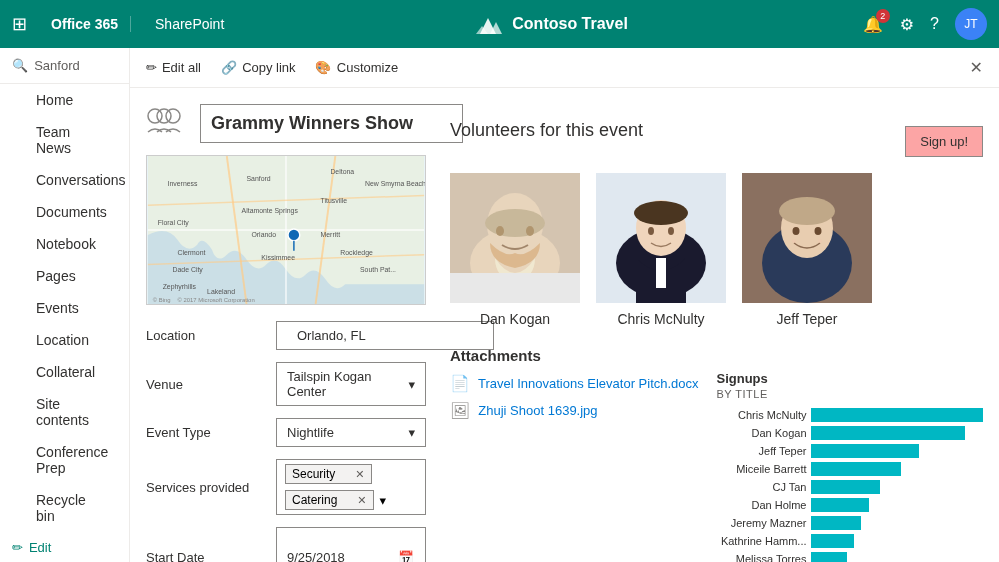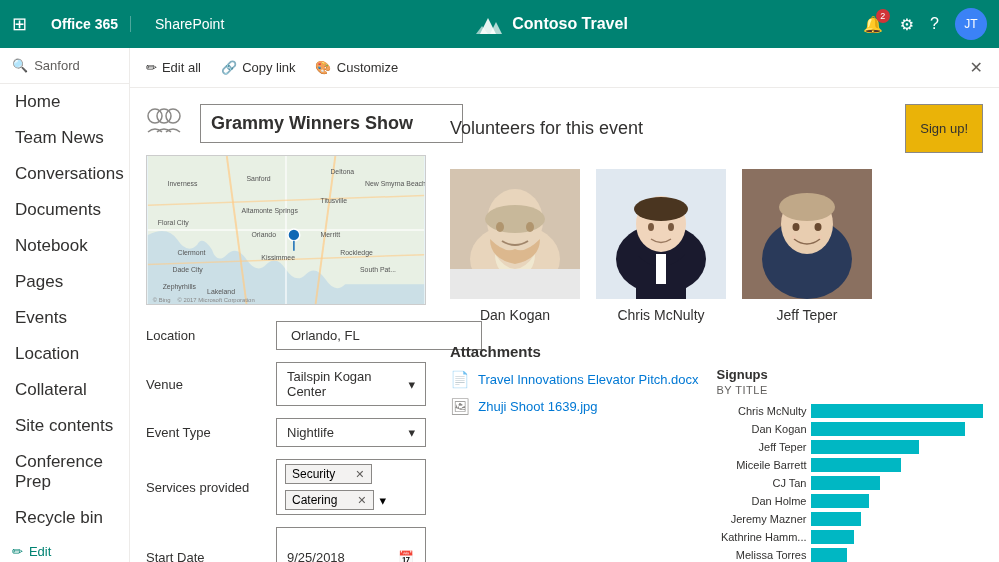--- a/index.html
+++ b/index.html
@@ -18,21 +18,21 @@
     .avatar { width: 32px; height: 32px; border-radius: 50%; background: #3b82f6; display: flex; align-items: center; justify-content: center; color: white; font-size: 12px; overflow: hidden; cursor: pointer; }
 
     
     .layout { display: flex; flex: 1; overflow: hidden; }
 
     
     .sidebar { width: 130px; background: white; border-right: 1px solid #edebe9; display: flex; flex-direction: column; flex-shrink: 0; overflow-y: auto; }
     .sidebar-search { display: flex; align-items: center; padding: 10px 12px; gap: 6px; border-bottom: 1px solid #edebe9; cursor: pointer; }
     .sidebar-search-icon { color: #605e5c; font-size: 13px; }
     .sidebar-search-text { color: #605e5c; font-size: 13px; }
-    .sidebar-item { padding: 8px 12px; color: #323130; font-size: 17px; cursor: pointer; border-left: 3px solid transparent; }
+    .sidebar-item { padding: 8px 27px; color: #323130; font-size: 14px; cursor: pointer; border-left: 3px solid transparent; margin-left: 6px; }
     .sidebar-edit { display: flex; align-items: center; gap: 6px; padding: 8px 12px; color: #008272; font-size: 13px; cursor: pointer; margin-top: auto; }
 
     
     .main { flex: 1; background: white; overflow-y: auto; position: relative; }
 
     
     .toolbar { display: flex; align-items: center; padding: 10px 16px; gap: 20px; border-bottom: 1px solid #edebe9; }
     .toolbar-btn { display: flex; align-items: center; gap: 5px; color: #323130; font-size: 13px; cursor: pointer; background: none; border: none; }
     .close-btn { margin-left: auto; background: none; border: none; cursor: pointer; color: #605e5c; font-size: 16px; }
 
@@ -46,32 +46,32 @@
     .event-icon { color: #8a8886; font-size: 28px; }
     .event-title-input { flex: 1; border: 1px solid #8a8886; padding: 8px 10px; font-size: 18px; font-weight: 600; color: #323130; }
 
     
     .map-container { width: 100%; height: 150px; background: #e8f4f8; border: 1px solid #ccc; position: relative; overflow: hidden; margin-bottom: 16px; }
     .map-svg { width: 100%; height: 100%; }
 
     
     .form-row { display: flex; align-items: center; margin-bottom: 12px; }
     .form-label { width: 130px; font-size: 13px; color: #323130; flex-shrink: 0; }
-    .form-input { flex: 1; border: 1px solid #8a8886; padding: 6px 14px; font-size: 13px; color: #323130; }
+    .form-input { flex: 1; border: 1px solid #8a8886; padding: 6px 20px; font-size: 13px; color: #323130; }
     .form-select { flex: 1; border: 1px solid #8a8886; padding: 6px 10px; font-size: 13px; color: #323130; display: flex; align-items: center; justify-content: space-between; cursor: pointer; background: white; }
     .form-tags { flex: 1; border: 1px solid #8a8886; padding: 4px 8px; font-size: 13px; display: flex; align-items: center; gap: 6px; flex-wrap: wrap; }
     .tag { background: #f3f2f1; border: 1px solid #8a8886; padding: 2px 6px; font-size: 12px; display: flex; align-items: center; gap: 20px; }
     .tag-x { cursor: pointer; color: #605e5c; font-size: 11px; }
     .date-input { flex: 1; border: 1px solid #8a8886; padding: 22px 10px; font-size: 13px; color: #323130; display: flex; align-items: center; justify-content: space-between; }
     .cal-icon { color: #605e5c; }
 
     
     .volunteers-header { display: flex; align-items: center; justify-content: space-between; margin-bottom: 16px; }
     .volunteers-title { font-size: 18px; color: #323130; font-weight: 400; }
-    .signup-btn { border: 1px solid #8a8886; background: #eab308; padding: 16px 14px; font-size: 13px; cursor: pointer; color: #323130; }
+    .signup-btn { border: 1px solid #8a8886; background: #fca5a5; padding: 7px 14px; font-size: 13px; cursor: pointer; color: #323130; margin-top: 22px; }
 
     
     .volunteers-photos { display: flex; gap: 16px; margin-bottom: 20px; }
     .volunteer { display: flex; flex-direction: column; align-items: center; gap: 8px; }
     .volunteer-photo { width: 130px; height: 130px; background: #c8c6c4; overflow: hidden; }
     .volunteer-name { font-size: 14px; color: #323130; text-align: center; }
 
     
     .section-title { font-size: 15px; font-weight: 600; color: #323130; margin-bottom: 10px; }
     .attachment { display: flex; align-items: center; gap: 8px; margin-bottom: 8px; cursor: pointer; }

